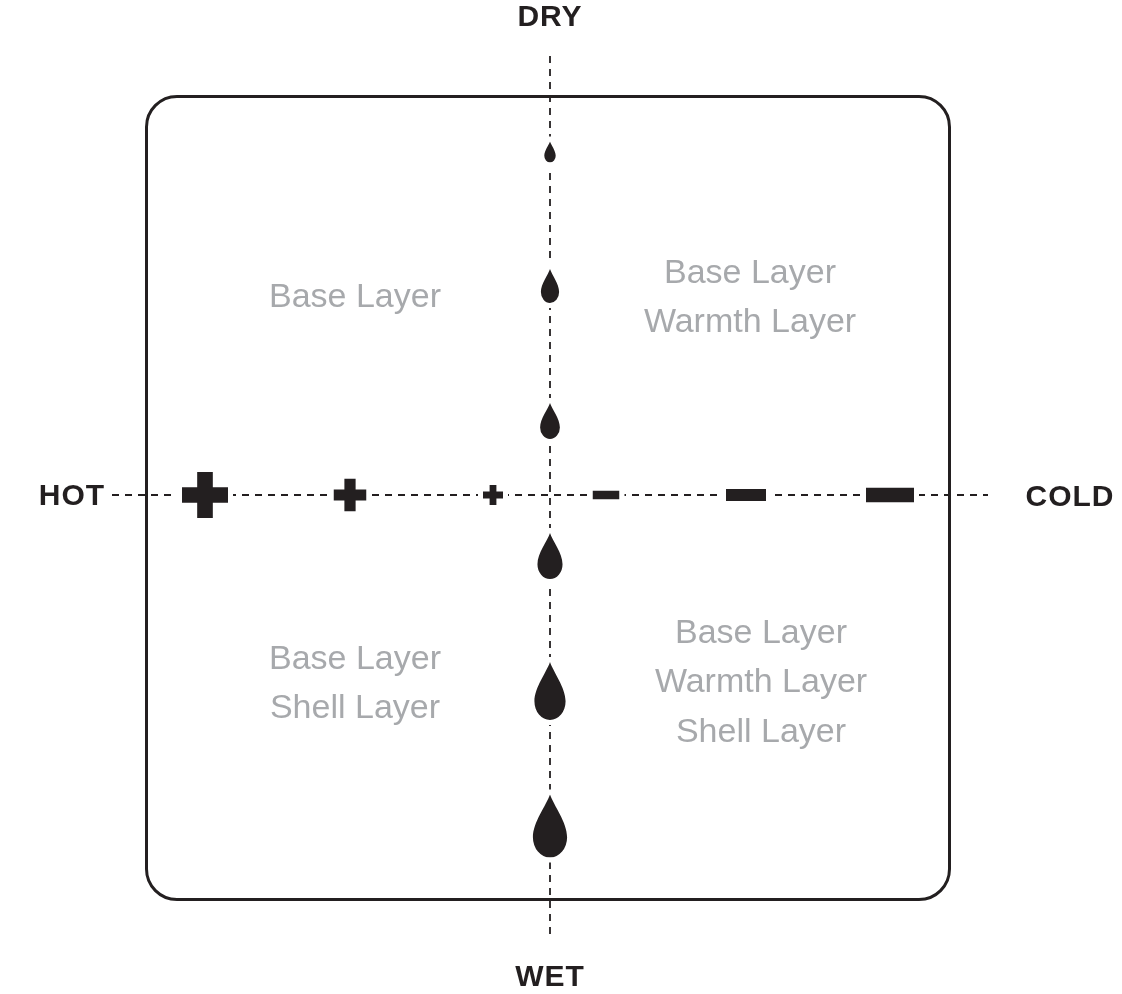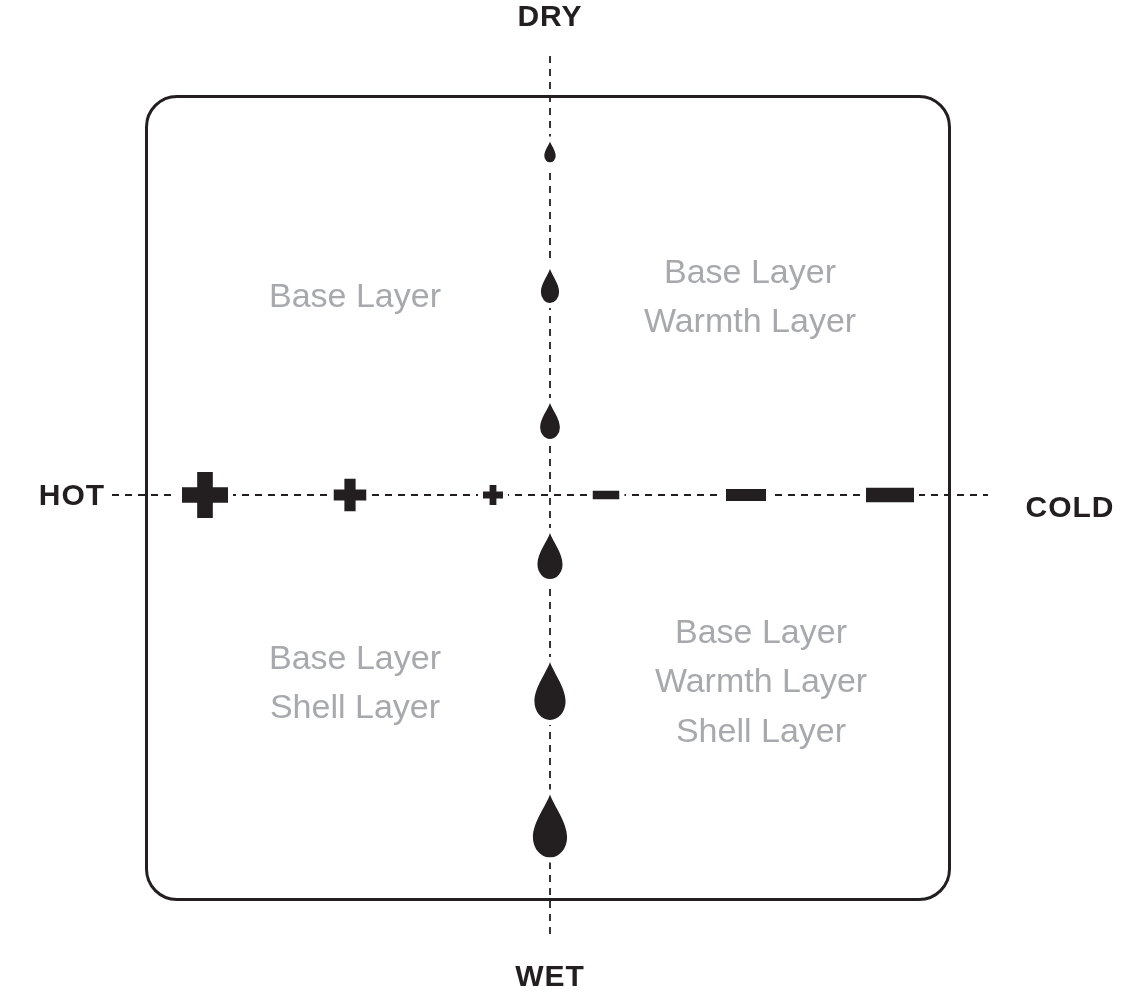--- a/index.html
+++ b/index.html
@@ -29,21 +29,21 @@
     position: absolute;
     transform: translate(-50%, -50%);
     font-size: 30px;
     font-weight: bold;
     letter-spacing: 1px;
     white-space: nowrap;
   }
   .axis-top    { left: 550px; top: 16px; }
   .axis-bottom { left: 550px; top: 976px; text-align: right; }
   .axis-left   { left: 39px;  top: 495px; margin-left: 33px; }
-  .axis-right  { left: 1070px; top: 507px; }
+  .axis-right  { left: 1070px; top: 496px; }
   .quad-label {
     position: absolute;
     transform: translate(-50%, -50%);
     text-align: center;
     font-size: 34px;
     line-height: 1.45;
     color: #a7a9ac;
     white-space: pre-line;
   }
   .q-tl { left: 355px; top: 296px; }

